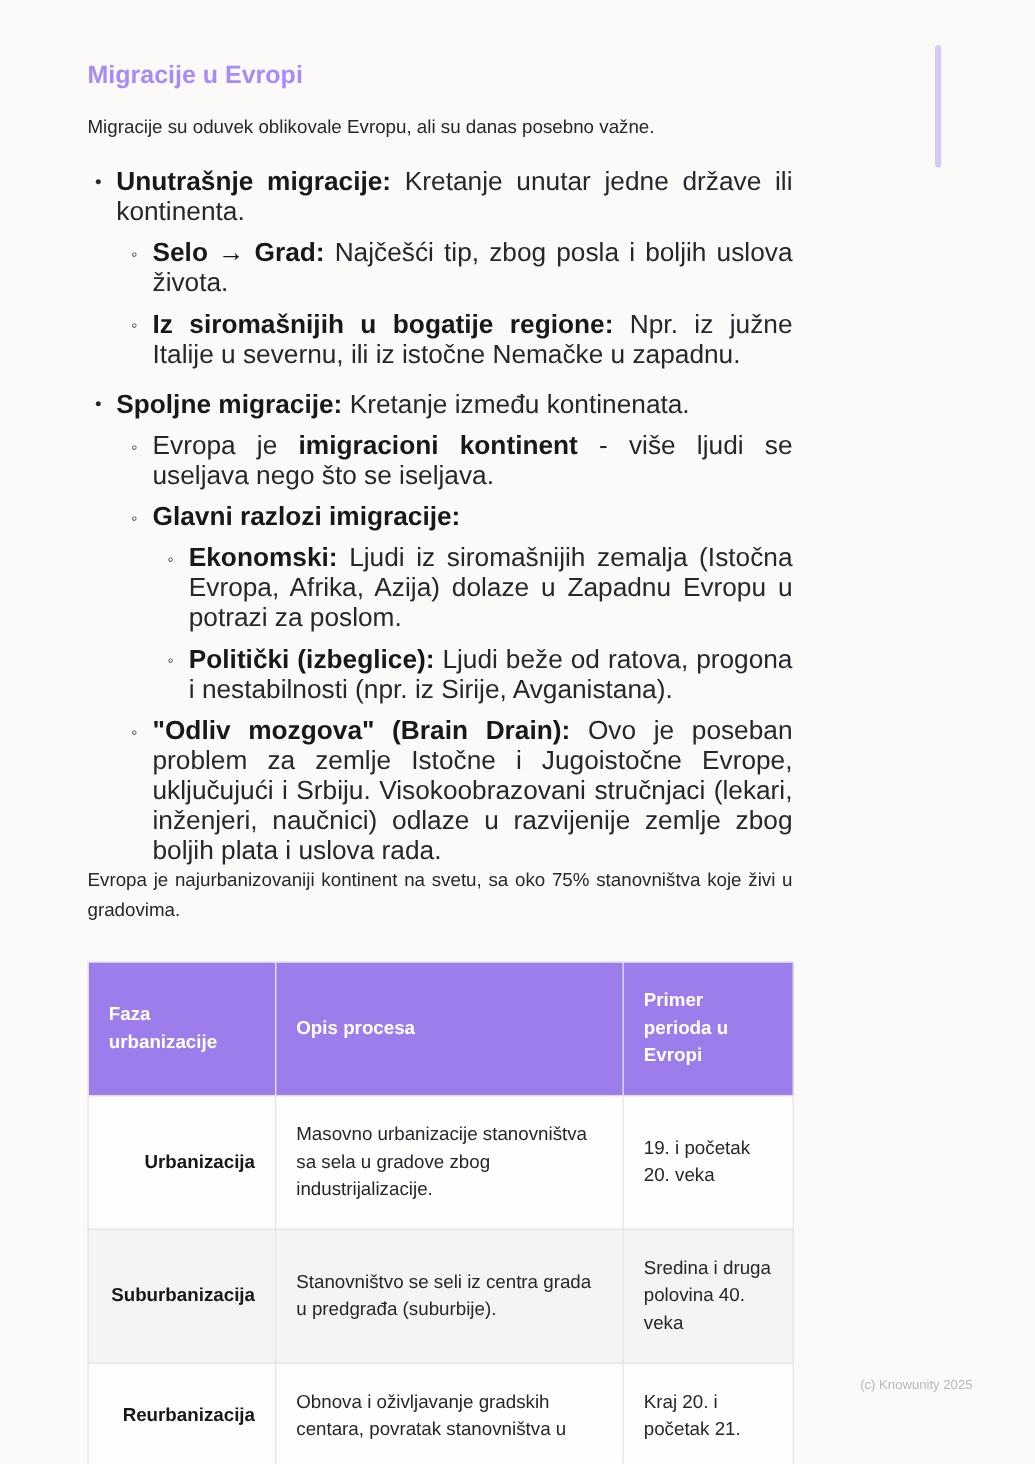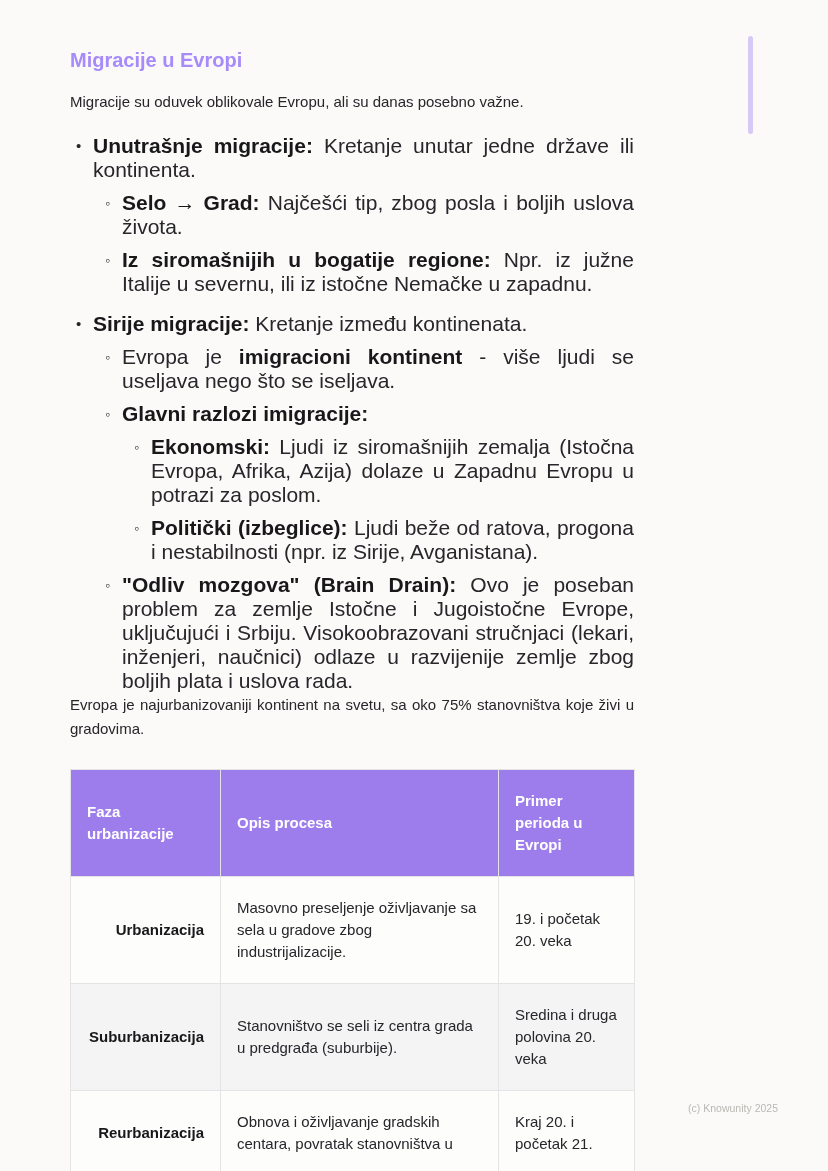--- a/index.html
+++ b/index.html
@@ -119,21 +119,21 @@
           <div class="li-body">
             <div class="li-line"><b class="strong">Iz siromašnijih u bogatije regione:</b><span> Npr. iz južne Italije u severnu, ili iz istočne Nemačke u zapadnu.</span></div>
           </div>
         </div>
       </div>
     </div>
 
     <div class="li top">
       <span class="marker m1">•</span>
       <div class="li-body">
-        <div class="li-line"><b class="strong">Sirije migracije:</b><span> Kretanje između kontinenata.</span></div>
+        <div class="li-line"><b class="strong">Spoljne migracije:</b><span> Kretanje između kontinenata.</span></div>
 
         <div class="li sub">
           <span class="marker m2">◦</span>
           <div class="li-body">
             <div class="li-line"><span>Evropa je </span><b class="strong">imigracioni kontinent</b><span> - više ljudi se useljava nego što se iseljava.</span></div>
           </div>
         </div>
 
         <div class="li sub">
           <span class="marker m2">◦</span>
@@ -177,27 +177,27 @@
     <thead>
       <tr>
         <th>Faza urbanizacije</th>
         <th>Opis procesa</th>
         <th>Primer perioda u Evropi</th>
       </tr>
     </thead>
     <tbody>
       <tr>
         <td class="phase">Urbanizacija</td>
-        <td>Masovno preseljenje oživljavanje sa sela u gradove zbog industrijalizacije.</td>
+        <td>Masovno urbanizacije stanovništva sa sela u gradove zbog industrijalizacije.</td>
         <td>19. i početak 20. veka</td>
       </tr>
       <tr class="alt">
         <td class="phase">Suburbanizacija</td>
         <td>Stanovništvo se seli iz centra grada u predgrađa (suburbije).</td>
-        <td>Sredina i druga polovina 20. veka</td>
+        <td>Sredina i druga polovina 40. veka</td>
       </tr>
       <tr>
         <td class="phase">Reurbanizacija</td>
         <td>Obnova i oživljavanje gradskih centara, povratak stanovništva u</td>
         <td>Kraj 20. i početak 21.</td>
       </tr>
     </tbody>
   </table>
 
 </main>

